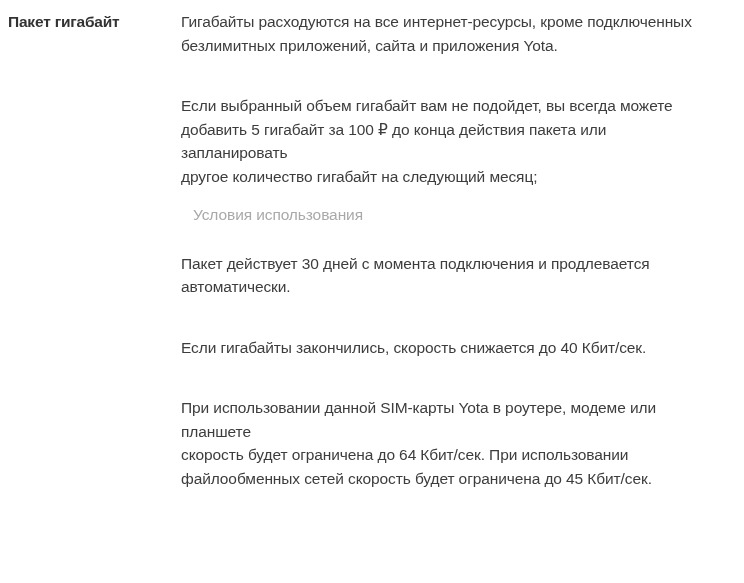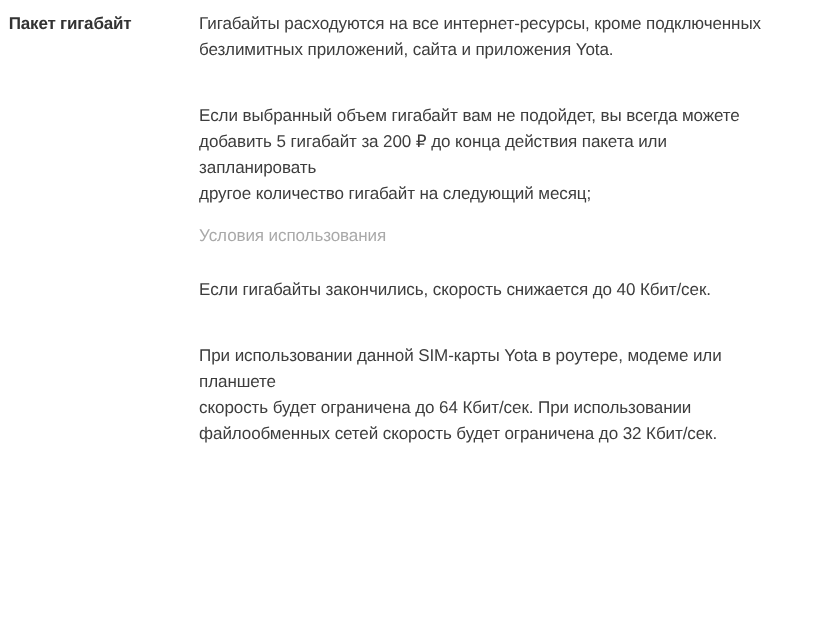--- a/index.html
+++ b/index.html
@@ -49,21 +49,21 @@
     font-size: 15.5px;
     line-height: 23.5px;
     letter-spacing: -0.1px;
     color: var(--body-text, #3d3d3d);
     white-space: pre-line;
   }
   .content-col p.first {
     margin-top: 0;
   }
   .terms-subheading {
-    margin: 15px 0 0 0;
+    margin: 15px 0 0 12px;
     font-size: 15.5px;
     line-height: 23.5px;
     font-weight: normal;
     letter-spacing: -0.1px;
     color: var(--muted-text, #a9a9a9);
   }
   .terms-subheading + p {
     margin-top: 25px;
   }
 </style>
@@ -71,21 +71,23 @@
 <body>
 
 <section class="detail-row">
   <div class="label-col">
     <h2 class="row-title">Пакет гигабайт</h2>
   </div>
   <div class="content-col">
     <p class="first">Гигабайты расходуются на все интернет-ресурсы, кроме подключенных
 безлимитных приложений, сайта и приложения Yota.</p>
     <p>Если выбранный объем гигабайт вам не подойдет, вы всегда можете
-добавить 5 гигабайт за 200 ₽ до конца действия пакета или запланировать
+добавить 5 гигабайт за 100 ₽ до конца действия пакета или запланировать
 другое количество гигабайт на следующий месяц;</p>
     <h3 class="terms-subheading">Условия использования</h3>
+    <p>Пакет действует 30 дней с момента подключения и продлевается
+автоматически.</p>
     <p>Если гигабайты закончились, скорость снижается до 40 Кбит/сек.</p>
     <p>При использовании данной SIM-карты Yota в роутере, модеме или планшете
 скорость будет ограничена до 64 Кбит/сек. При использовании
-файлообменных сетей скорость будет ограничена до 32 Кбит/сек.</p>
+файлообменных сетей скорость будет ограничена до 45 Кбит/сек.</p>
   </div>
 </section>
 
 </body></html>

